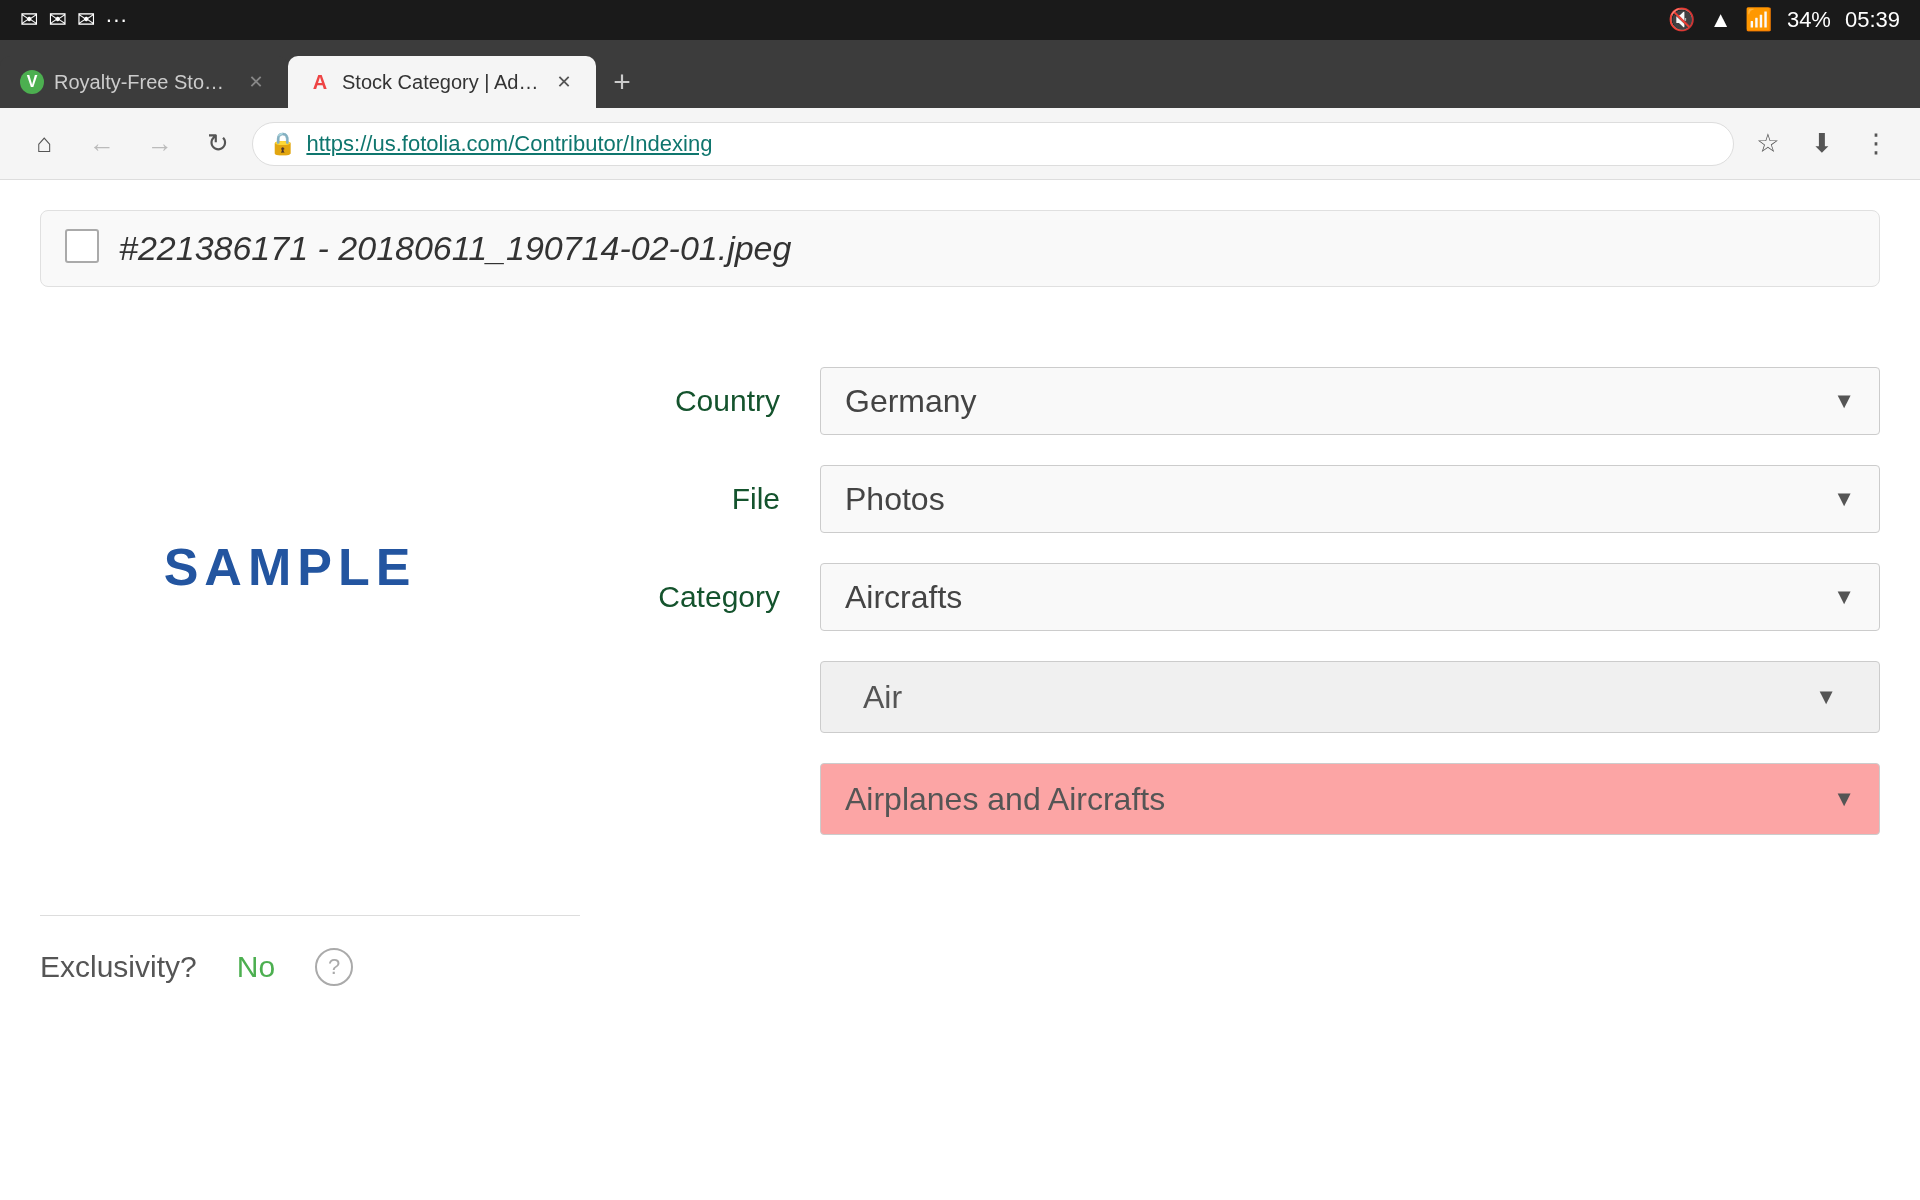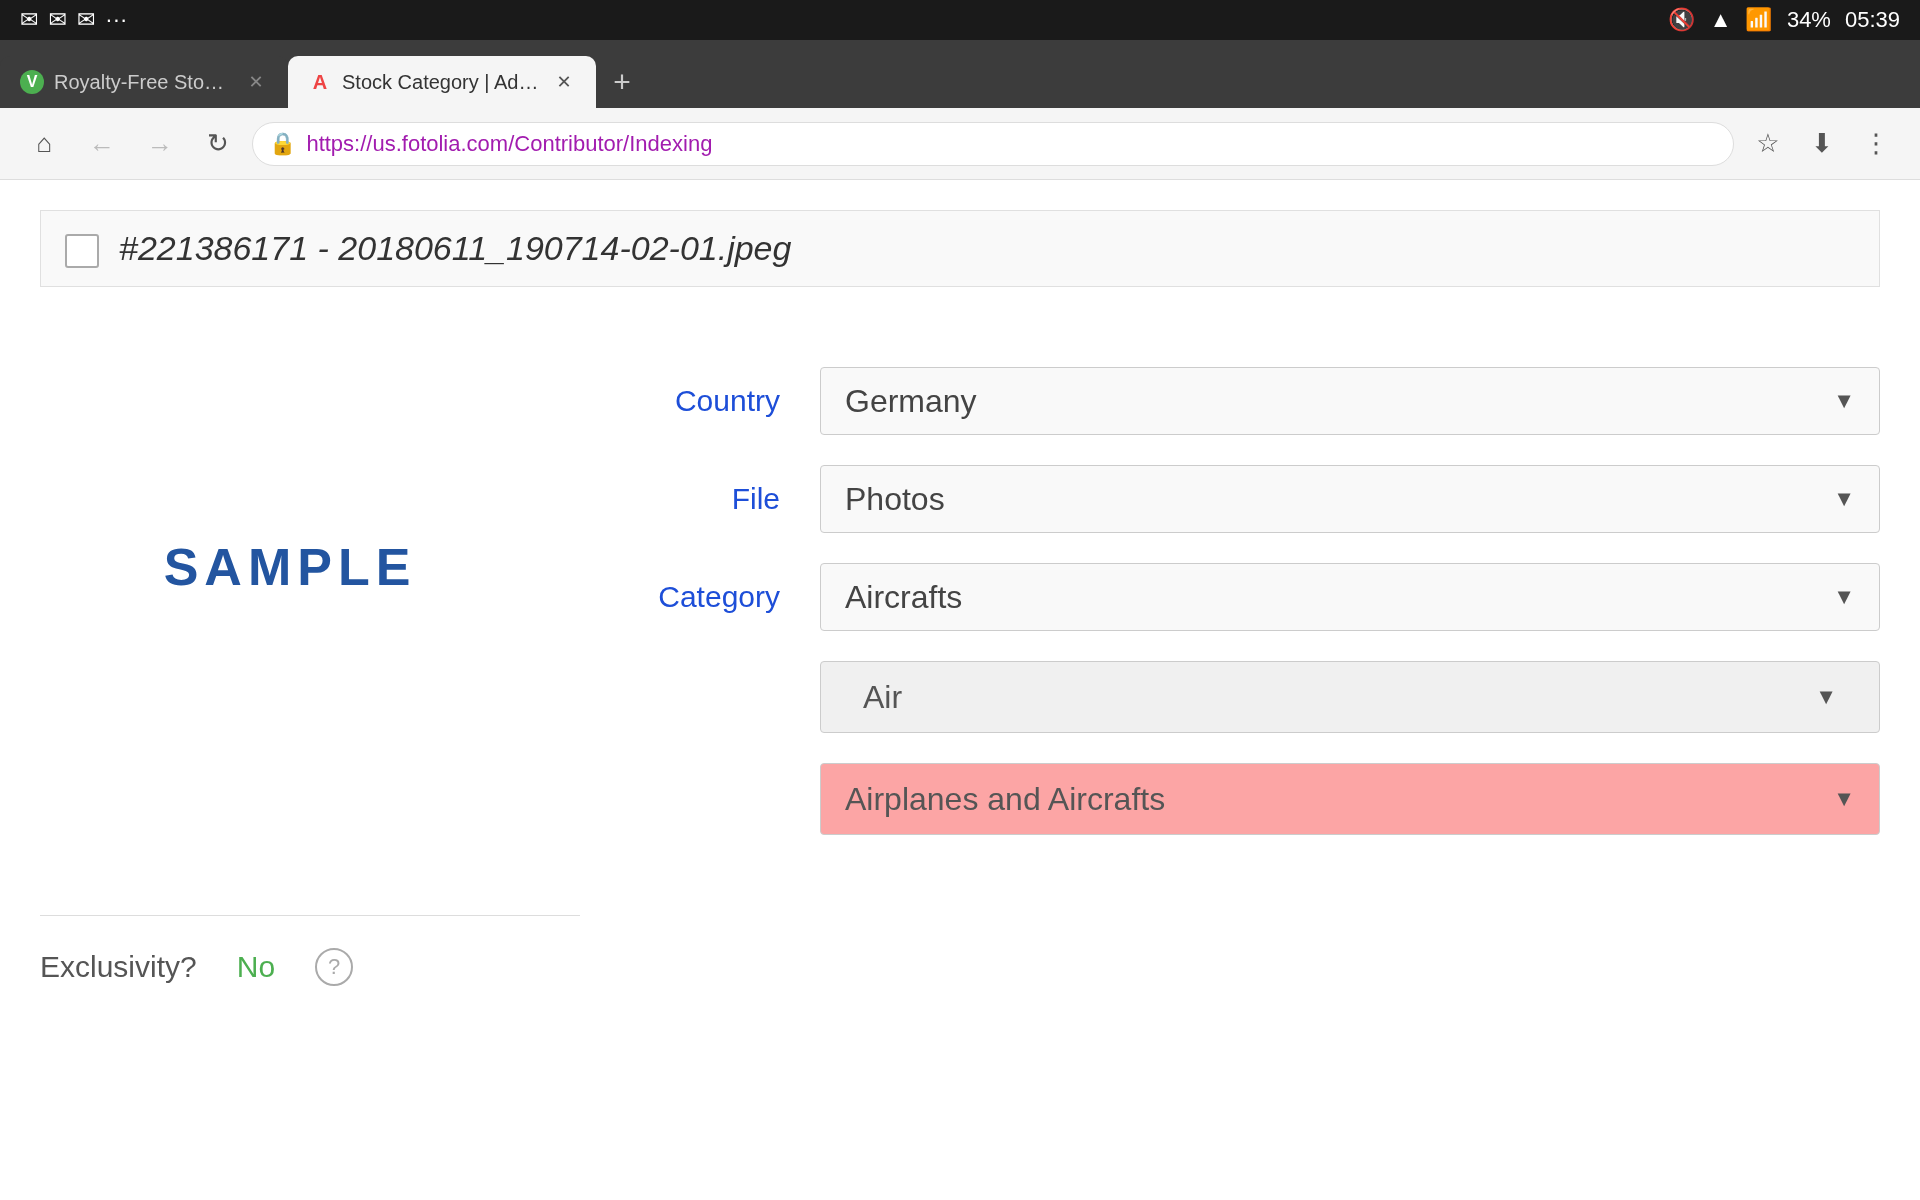--- a/index.html
+++ b/index.html
@@ -90,37 +90,37 @@
       border-radius: 24px;
       background: #fff;
       display: flex;
       align-items: center;
       padding: 0 16px;
       gap: 10px;
       font-size: 22px;
       color: #333;
     }
     .url-bar .lock-icon { color: #2a7a2a; font-size: 22px; }
-    .url-text { font-size: 22px; color: #a21caf; }
+    .url-text { font-size: 22px; color: #0f766e; text-decoration: underline; }
     .nav-actions { display: flex; align-items: center; gap: 6px; }
 
     
     .page-content {
       background: #fff;
       padding: 30px 40px;
     }
 
     
     .file-header {
       display: flex;
-      align-items: flex-end;
+      align-items: flex-start;
       gap: 20px;
       background: #f9f9f9;
       border: 1px solid #e0e0e0;
-      border-radius: 0;
+      border-radius: 8px;
       padding: 18px 24px;
       margin-bottom: 40px;
     }
     .file-checkbox {
       width: 34px; height: 34px;
       border: 2px solid #aaa;
       background: #fff;
       border-radius: 3px;
       flex-shrink: 0;
     }
@@ -162,21 +162,21 @@
       gap: 30px;
     }
     .form-row {
       display: flex;
       align-items: center;
       gap: 40px;
     }
     .field-label {
       width: 180px;
       font-size: 30px;
-      color: #1d4ed8;
+      color: #14532d;
       text-align: right;
       flex-shrink: 0;
     }
     .field-select {
       flex: 1;
       height: 68px;
       border: 1px solid #ccc;
       border-radius: 4px;
       background: #f9f9f9;
       display: flex;

